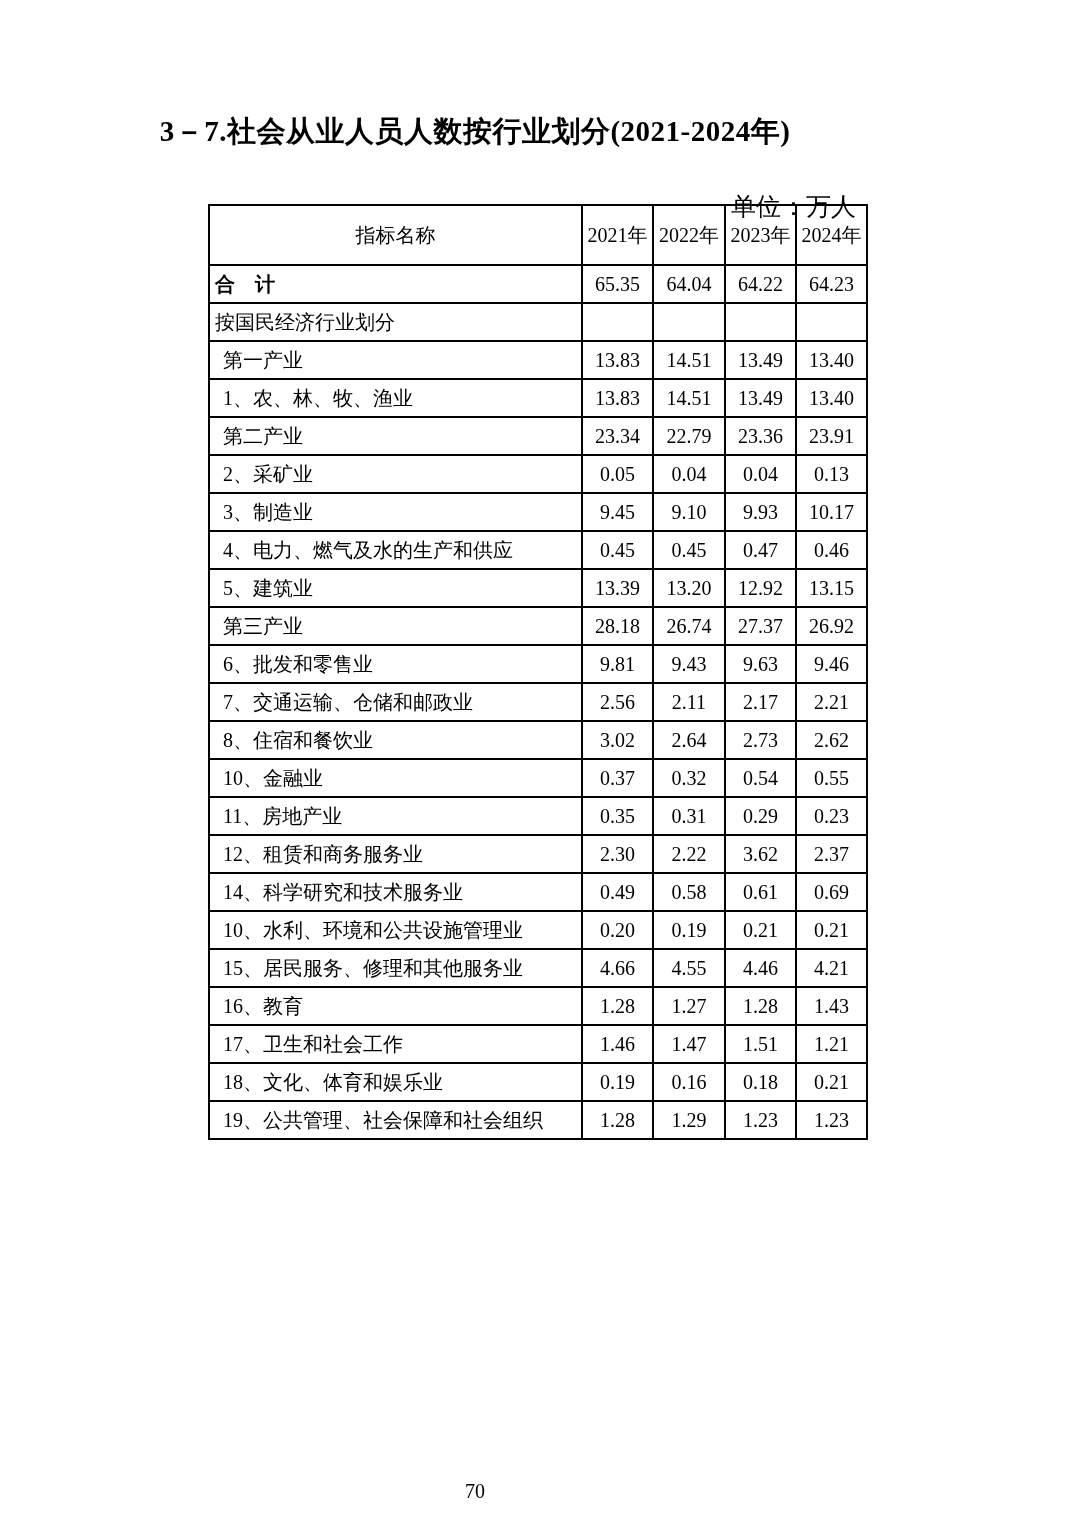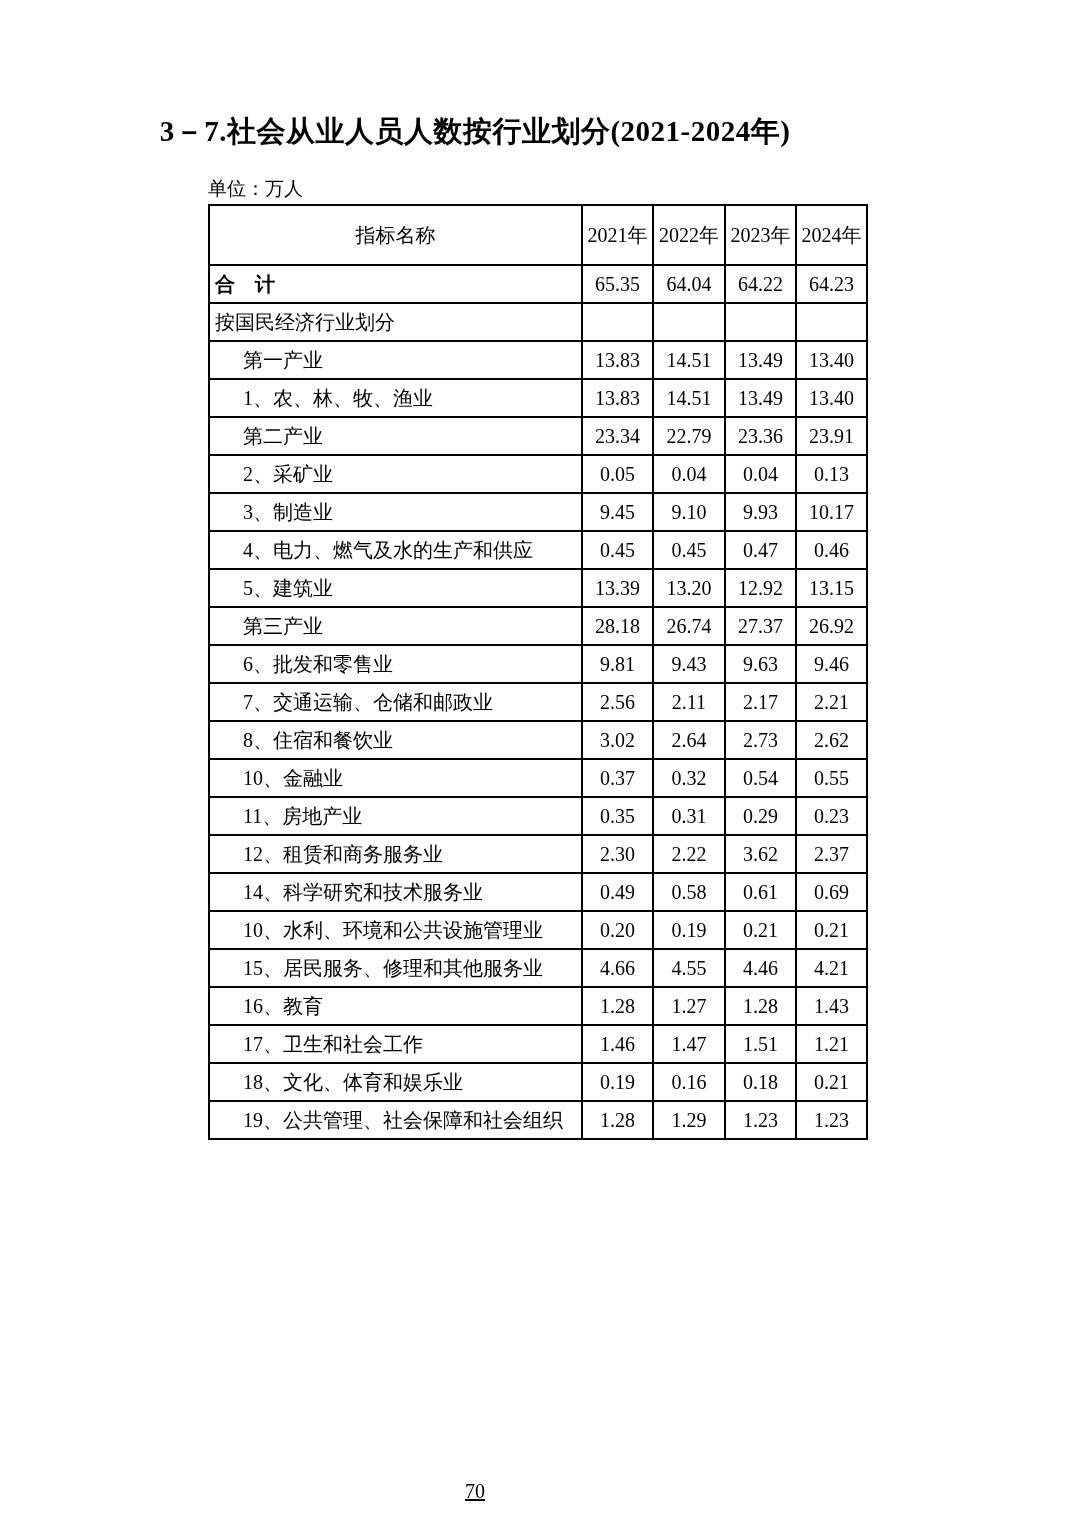--- a/index.html
+++ b/index.html
@@ -20,26 +20,26 @@
     top: 112px;
     left: 0;
     width: 100%;
     text-align: center;
     font-size: 29px;
     font-weight: bold;
     letter-spacing: 0.5px;
   }
   .unit-label {
     position: absolute;
-    top: 176px;
+    top: 190px;
     left: 208px;
     width: 658px;
-    text-align: left;
+    text-align: right;
     padding-right: 10px;
-    font-size: 19px;
+    font-size: 25px;
   }
   table.stat-table {
     position: absolute;
     top: 204px;
     left: 208px;
     width: 658px;
     border-collapse: collapse;
     table-layout: fixed;
     font-size: 20px;
   }
@@ -47,31 +47,30 @@
     border: 2px solid #000000;
     font-weight: normal;
     overflow: hidden;
     white-space: nowrap;
   }
   table.stat-table { border: 2px solid #000; }
   tr.header-row th { height: 60px; text-align: center; vertical-align: middle; }
   tbody tr { height: 38px; margin-left: 13px; }
   td.label-cell { text-align: left; vertical-align: middle; }
   td.label-cell.indent-0 { padding-left: 5px; }
-  td.label-cell.indent-1 { padding-left: 33px; }
+  td.label-cell.indent-1 { padding-left: 13px; }
   td.label-cell.bold { font-weight: bold; }
   td.num-cell { text-align: center; vertical-align: middle; }
   .page-number {
     position: absolute;
     top: 1480px;
     left: 0;
     width: 100%;
     text-align: center;
     font-size: 20px;
-    text-decoration: underline;
   }
 </style>
 </head>
 <body>
 
 <div class="page">
 
   <div class="doc-title">3－7.社会从业人员人数按行业划分(2021-2024年)</div>
 
   <div class="unit-label">单位：万人</div>

